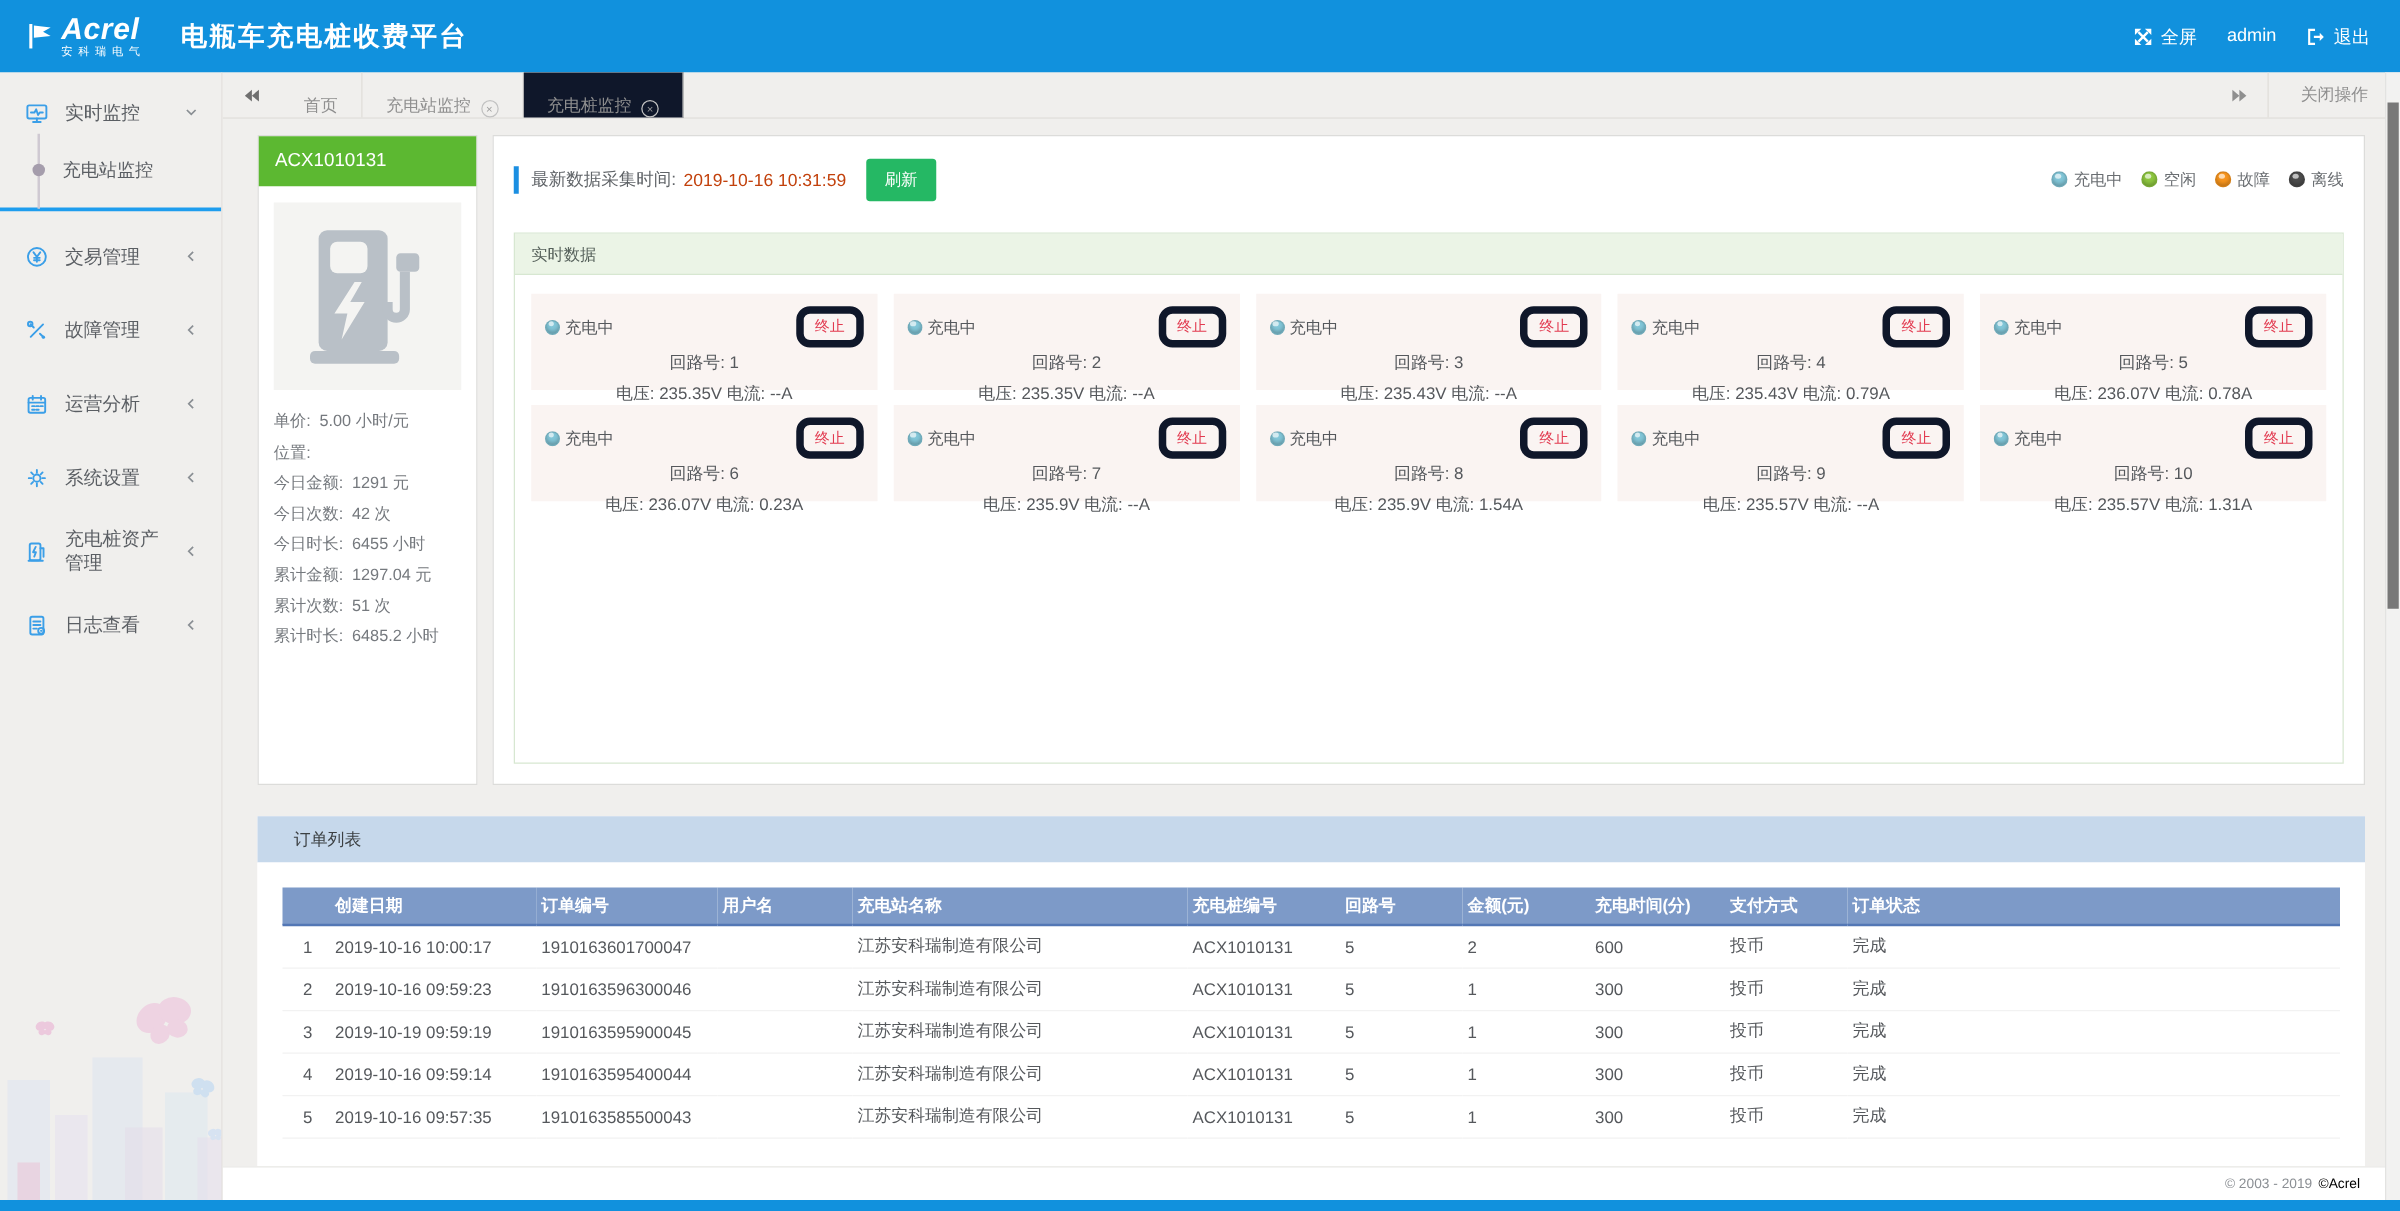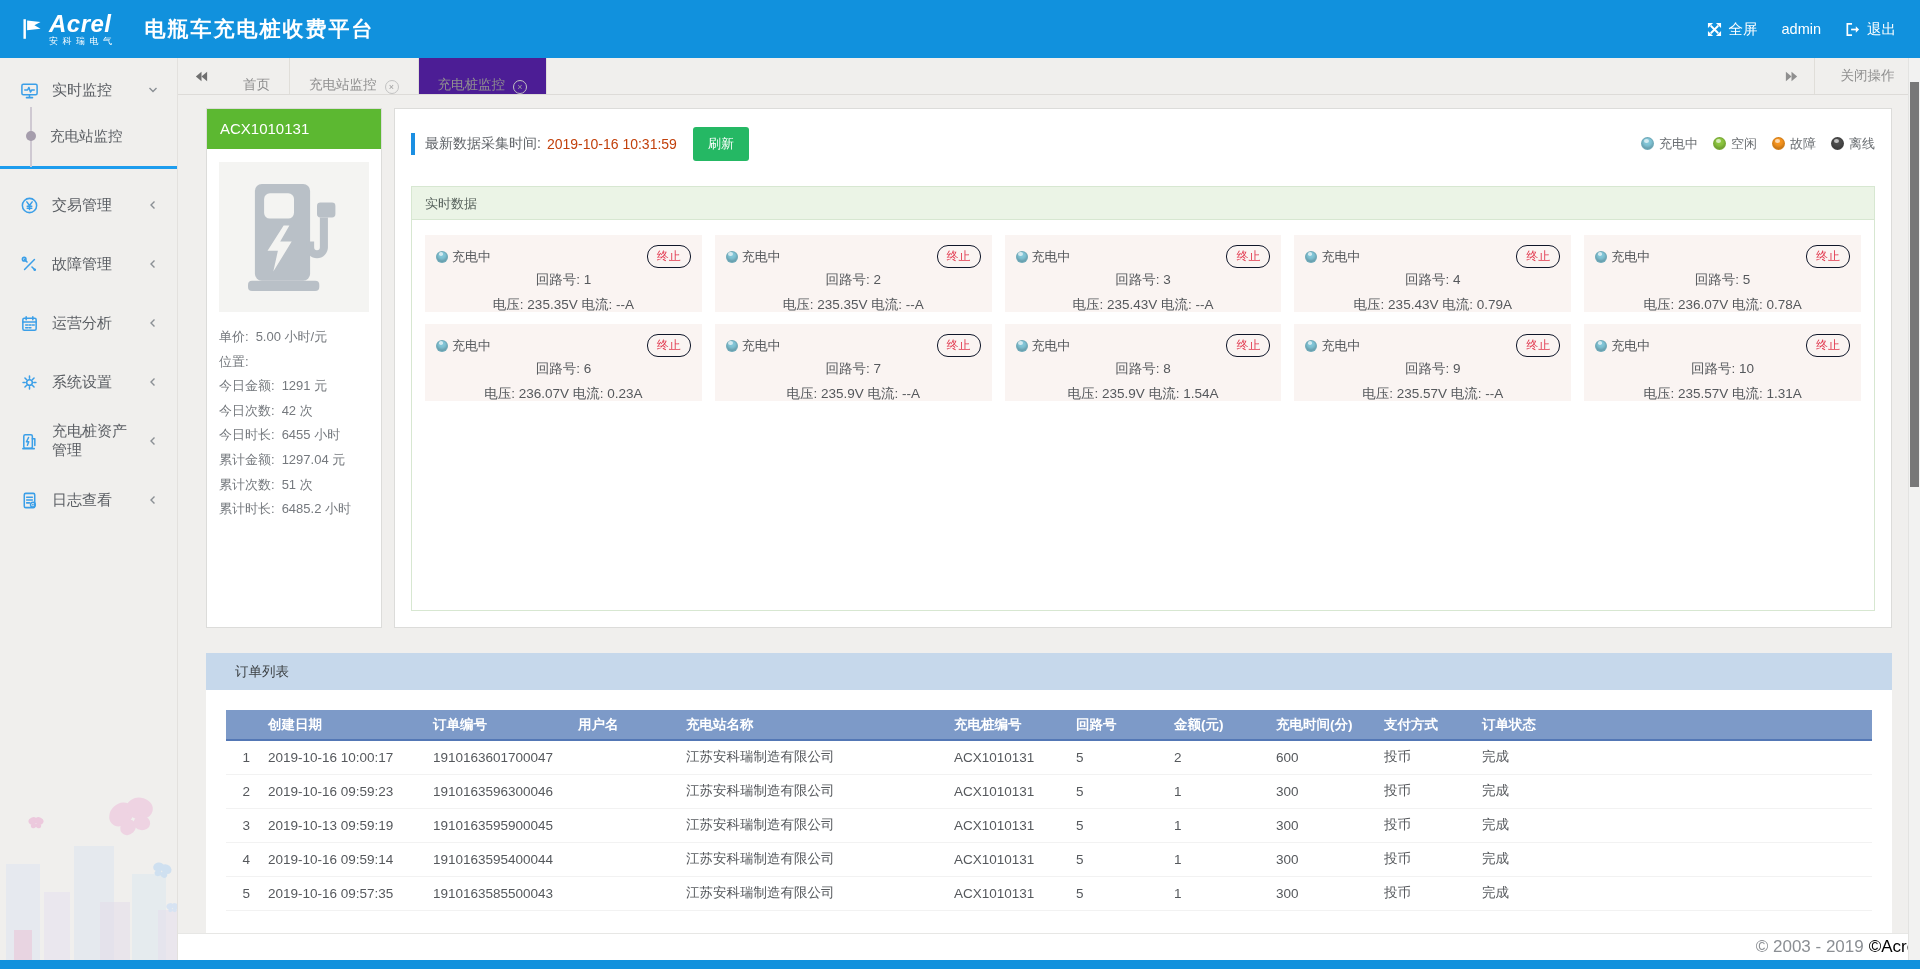--- a/index.html
+++ b/index.html
@@ -40,21 +40,21 @@
   .bfly { position:absolute; }
 
   
   .right-col { flex:1; display:flex; flex-direction:column; min-width:0; }
 
   
   .tabbar { flex:0 0 37px; background:#f0efed; border-bottom:1px solid #dddbd8; display:flex; align-items:stretch; font-size:13.5px; color:#8f8f8f; }
   .tab-scroll { width:46px; display:flex; align-items:center; justify-content:center; cursor:pointer; }
   .tab { display:flex; align-items:flex-end; gap:8px; padding:0 19px; border-right:1px solid #e0ded9; cursor:pointer; }
   .tab:first-of-type { border-left:1px solid #e0ded9; }
-  .tab.active { background:#4c1d95; }
+  .tab.active { background:#0f172a; }
   .tab-close { width:14px; height:14px; border:1px solid #c2c2c2; border-radius:50%; font-size:9px; line-height:12px; text-align:center; color:#9c9c9c; }
   .tab-right { margin-left:auto; display:flex; align-items:stretch; }
   .close-ops { width:106px; display:flex; align-items:center; justify-content:center; border-left:1px solid #e0ded9; cursor:pointer; }
 
   
   .main { flex:1; background:#f0efed; padding:13px 28px 0 28px; display:flex; flex-direction:column; min-height:0; overflow:hidden; }
   .top-panels { flex:0 0 520px; height:520px; display:flex; }
 
   .station-panel { flex:0 0 176px; width:176px; background:#fff; border:1px solid #dcdcda; display:flex; flex-direction:column; }
   .station-header { flex:0 0 40px; line-height:40px; background:var(--station-green); color:#fff; font-size:15px; padding-left:13px; }
@@ -73,35 +73,35 @@
   .legend-dot { width:13px; height:13px; border-radius:50%; position:relative; box-shadow:inset 0 -2px 3px rgba(0,0,0,.22); border:1px solid rgba(0,0,0,.14); }
   .legend-dot::after { content:""; position:absolute; left:15%; top:8%; width:46%; height:38%; border-radius:50%; background:rgba(255,255,255,.65); }
 
   .realtime-box { border:1px solid #d7e7d1; flex:0 0 425px; display:flex; flex-direction:column; }
   .realtime-header { background:#ebf4e6; border-bottom:1px solid #d7e7d1; height:33px; line-height:33px; padding:0 13px; font-size:13px; color:#56615b; }
   .cards-grid { padding:15px 13px; display:grid; grid-template-columns:repeat(5,1fr); gap:12px 13px; align-content:start; }
   .card { background:var(--card-bg); height:77px; padding:10px 11px; }
   .card-top { display:flex; align-items:center; justify-content:space-between; }
   .card-status { display:flex; align-items:center; gap:4px; font-size:13px; color:#55585c; }
   .card-status .legend-dot { width:12px; height:12px; }
-  .stop-btn { border:1px solid #0f172a; background:transparent; color:#e23a50; font-size:12px; padding:2px 9px; border-radius:11px; cursor:pointer; }
+  .stop-btn { border:6px solid #0f172a; background:transparent; color:#e23a50; font-size:12px; padding:2px 9px; border-radius:11px; cursor:pointer; }
   .card-circuit { text-align:center; font-size:13.5px; color:#55585c; margin-top:3px; }
   .card-power { text-align:center; font-size:13.5px; color:#55585c; margin-top:7px; }
 
   
   .orders-panel { margin-top:25px; flex:1; display:flex; flex-direction:column; min-height:0; background:#fff; }
   .orders-header { flex:0 0 37px; line-height:37px; background:var(--orders-bar-blue); padding-left:29px; font-size:13.5px; color:#3c4043; }
   .orders-body { flex:1; padding:20px 20px 0; overflow:hidden; background:#fff; }
   table { width:100%; border-collapse:collapse; table-layout:fixed; font-size:13.5px; color:#55585c; }
   th { background:var(--table-header-blue); color:#fff; text-align:left; font-weight:bold; height:30px; padding:0 4px; border-bottom:2px solid #5377b5; }
   td { height:34px; padding:0 4px; border-bottom:1px solid #f2f2f2; overflow:hidden; white-space:nowrap; }
   .col-num { width:38px; text-align:right; padding-right:14px; }
 
   
-  .footer { flex:0 0 27px; background:#fff; border-top:1px solid #e7e7e5; display:flex; align-items:center; justify-content:flex-end; font-size:17px; color:#8b8f94; gap:5px; }
+  .footer { flex:0 0 27px; background:#fff; border-top:1px solid #e7e7e5; display:flex; align-items:center; justify-content:flex-end; padding-right:32px; font-size:11px; color:#8b8f94; gap:5px; }
   .brand { color:#000000; cursor:pointer; }
   .bottom-strip { flex:0 0 9px; background:var(--header-blue); }
 
   
   .scrollbar { position:absolute; top:58px; right:0; bottom:9px; width:12px; background:#f2f2f1; border-left:1px solid #e3e3e1; z-index:10; }
   .scrollbar .thumb { position:absolute; top:24px; left:1px; right:1px; height:405px; background:#787878; cursor:pointer; }
 </style>
 </head>
 <body>
 
@@ -677,21 +677,21 @@
                     <td>ACX1010131</td>
                     <td>5</td>
                     <td>1</td>
                     <td>300</td>
                     <td>投币</td>
                     <td>完成</td>
                   </tr>
 
                   <tr>
                     <td class="col-num">3</td>
-                    <td>2019-10-13 09:59:19</td>
+                    <td>2019-10-19 09:59:19</td>
                     <td>1910163595900045</td>
                     <td></td>
                     <td>江苏安科瑞制造有限公司</td>
                     <td>ACX1010131</td>
                     <td>5</td>
                     <td>1</td>
                     <td>300</td>
                     <td>投币</td>
                     <td>完成</td>
                   </tr>

